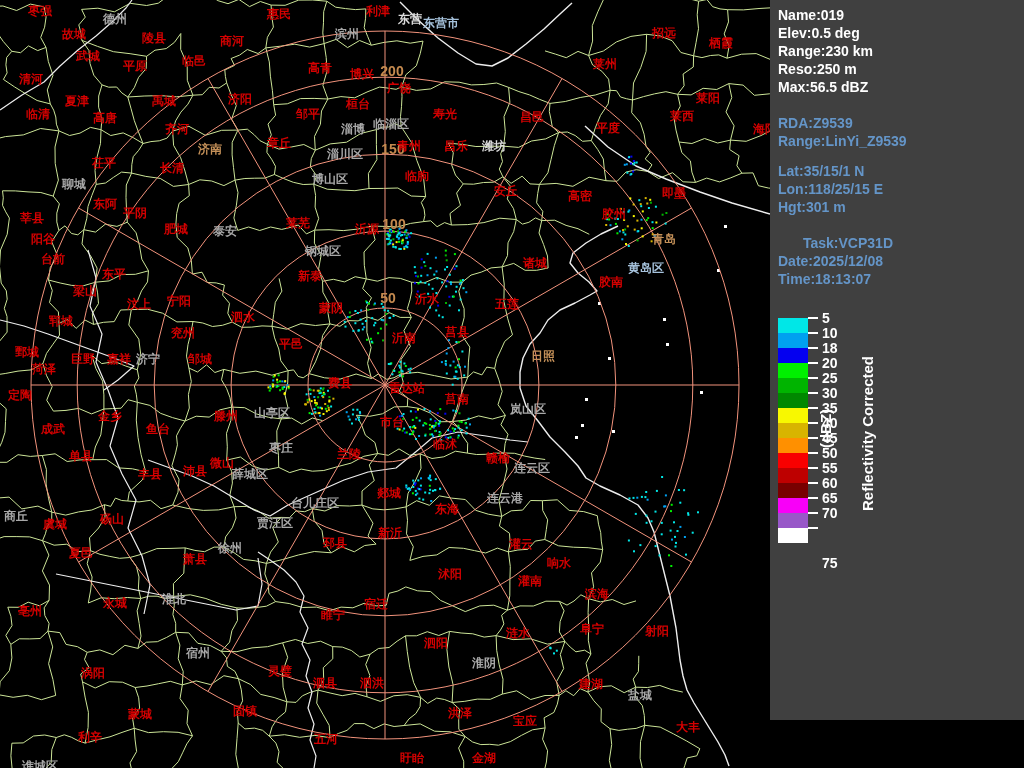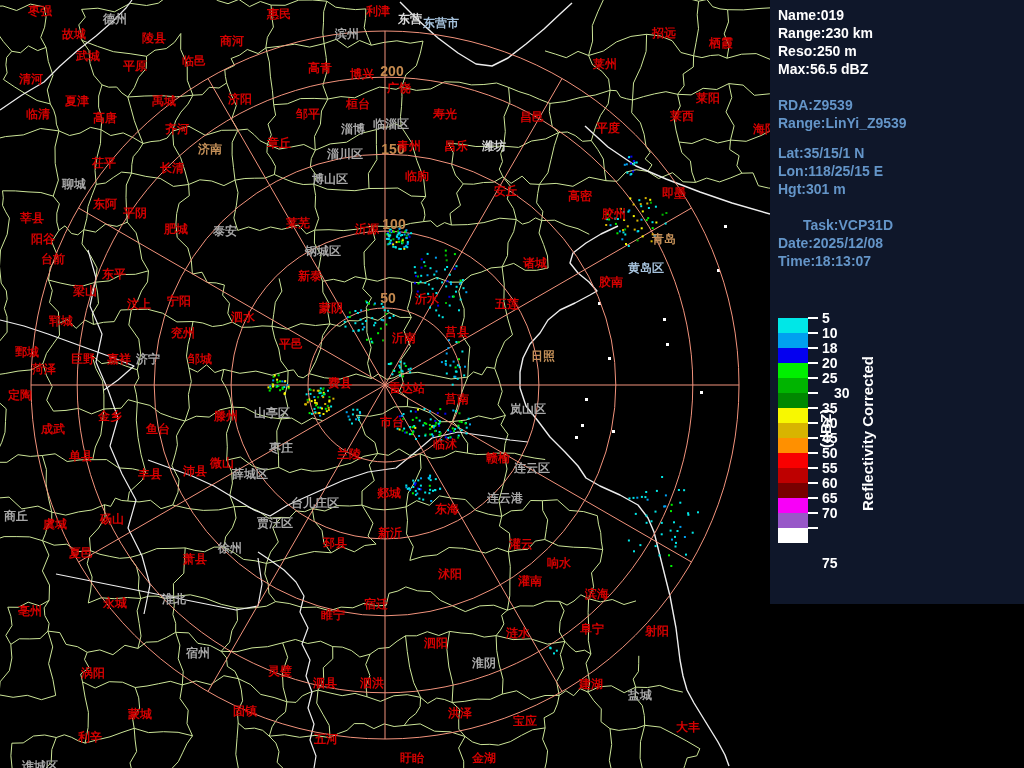--- a/index.html
+++ b/index.html
@@ -1,19 +1,19 @@
 <!DOCTYPE html>
 <html><head>
 <meta charset="utf-8">
 <style>
   html,body{margin:0;padding:0;background:#000;}
   #screen{position:relative;width:1024px;height:768px;background:#000;overflow:hidden;
           font-family:"Liberation Sans","DejaVu Sans",sans-serif;}
   #map{position:absolute;left:0;top:0;}
-  #panel{position:absolute;left:770px;top:0;width:254px;height:604px;background:#0f172a;}
+  #panel{position:absolute;left:770px;top:0;width:254px;height:720px;background:#404040;}
   .pline{font-size:14px;font-weight:bold;line-height:18px;padding-left:8px;white-space:pre;}
   .pgap{height:18px;}
   #legend{position:absolute;left:778px;top:318px;}
   .swrow{position:relative;width:30px;height:15px;}
   .tick{position:absolute;width:10px;height:2px;background:#fff;}
   .tnum{position:absolute;color:#fff;font-size:14px;font-weight:bold;}
   .vtext{position:absolute;color:#fff;font-weight:bold;white-space:nowrap;
          transform:rotate(-90deg);transform-origin:center center;font-size:15px;}
 </style>
 </head>
@@ -1190,20 +1190,21 @@
       <text x="326" y="743" fill="#D40000" font-size="12" font-weight="bold" text-anchor="middle" font-family="&quot;Liberation Sans&quot;,&quot;DejaVu Sans&quot;,sans-serif">五河</text>
       <text x="412" y="762" fill="#D40000" font-size="12" font-weight="bold" text-anchor="middle" font-family="&quot;Liberation Sans&quot;,&quot;DejaVu Sans&quot;,sans-serif">盱眙</text>
       <text x="484" y="762" fill="#D40000" font-size="12" font-weight="bold" text-anchor="middle" font-family="&quot;Liberation Sans&quot;,&quot;DejaVu Sans&quot;,sans-serif">金湖</text>
       <text x="40" y="770" fill="#A8A8A8" font-size="12" font-weight="bold" text-anchor="middle" font-family="&quot;Liberation Sans&quot;,&quot;DejaVu Sans&quot;,sans-serif">谯城区</text>
     </svg>
 
   <div id="panel">
     <div style="height:6px"></div>
     <div id="info-block">
         <div class="pline" style="color: rgb(255, 255, 255);">Name:019</div>
+        <div class="pline" style="color: rgb(255, 255, 255);">Elev:0.5 deg</div>
         <div class="pline" style="color: rgb(255, 255, 255);">Range:230 km</div>
         <div class="pline" style="color: rgb(255, 255, 255);">Reso:250 m</div>
         <div class="pline" style="color: rgb(255, 255, 255);">Max:56.5 dBZ</div>
       </div>
     <div class="pgap"></div>
     <div id="site-block">
         <div class="pline" style="color: rgb(100, 149, 200);">RDA:Z9539</div>
         <div class="pline" style="color: rgb(100, 149, 200);">Range:LinYi_Z9539</div>
         <div class="pline" style="color: rgb(100, 149, 200); margin-top: 12px;">Lat:35/15/1 N</div>
         <div class="pline" style="color: rgb(100, 149, 200);">Lon:118/25/15 E</div>
@@ -1228,21 +1229,21 @@
       <div class="tick" style="left: 30px; top: 29px; position: absolute;"></div>
       <div class="tnum" style="left: 44px; top: 22px;">18</div>
       <div class="swrow" style="background: rgb(0, 240, 0);"></div>
       <div class="tick" style="left: 30px; top: 44px; position: absolute;"></div>
       <div class="tnum" style="left: 44px; top: 37px;">20</div>
       <div class="swrow" style="background: rgb(0, 180, 0);"></div>
       <div class="tick" style="left: 30px; top: 59px; position: absolute;"></div>
       <div class="tnum" style="left: 44px; top: 52px;">25</div>
       <div class="swrow" style="background: rgb(0, 136, 0);"></div>
       <div class="tick" style="left: 30px; top: 74px; position: absolute;"></div>
-      <div class="tnum" style="left: 56px; top: 67px;">30</div>
+      <div class="tnum" style="left: 44px; top: 67px;">30</div>
       <div class="swrow" style="background: rgb(248, 248, 0);"></div>
       <div class="tick" style="left: 30px; top: 89px; position: absolute;"></div>
       <div class="tnum" style="left: 44px; top: 82px;">35</div>
       <div class="swrow" style="background: rgb(216, 180, 0);"></div>
       <div class="tick" style="left: 30px; top: 104px; position: absolute;"></div>
       <div class="tnum" style="left: 44px; top: 97px;">40</div>
       <div class="swrow" style="background: rgb(255, 144, 0);"></div>
       <div class="tick" style="left: 30px; top: 119px; position: absolute;"></div>
       <div class="tnum" style="left: 44px; top: 112px;">45</div>
       <div class="swrow" style="background: rgb(248, 0, 0);"></div>

